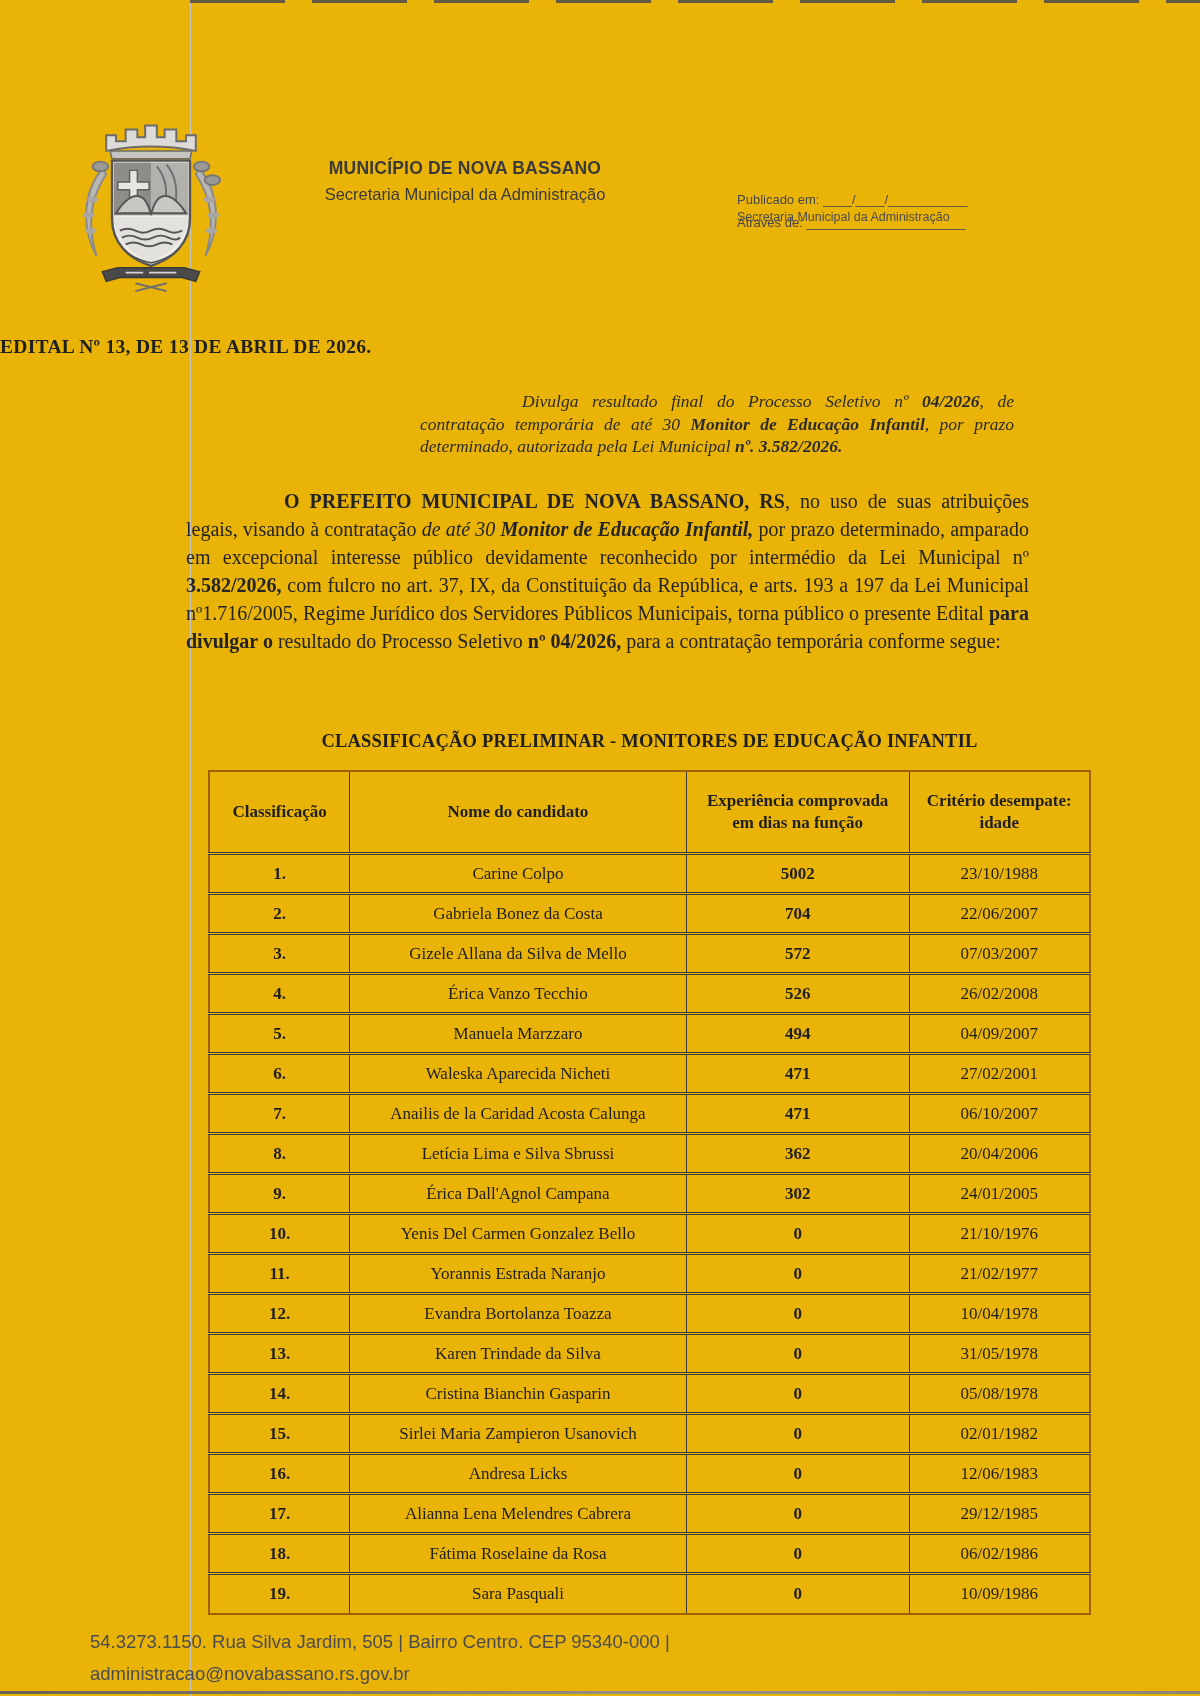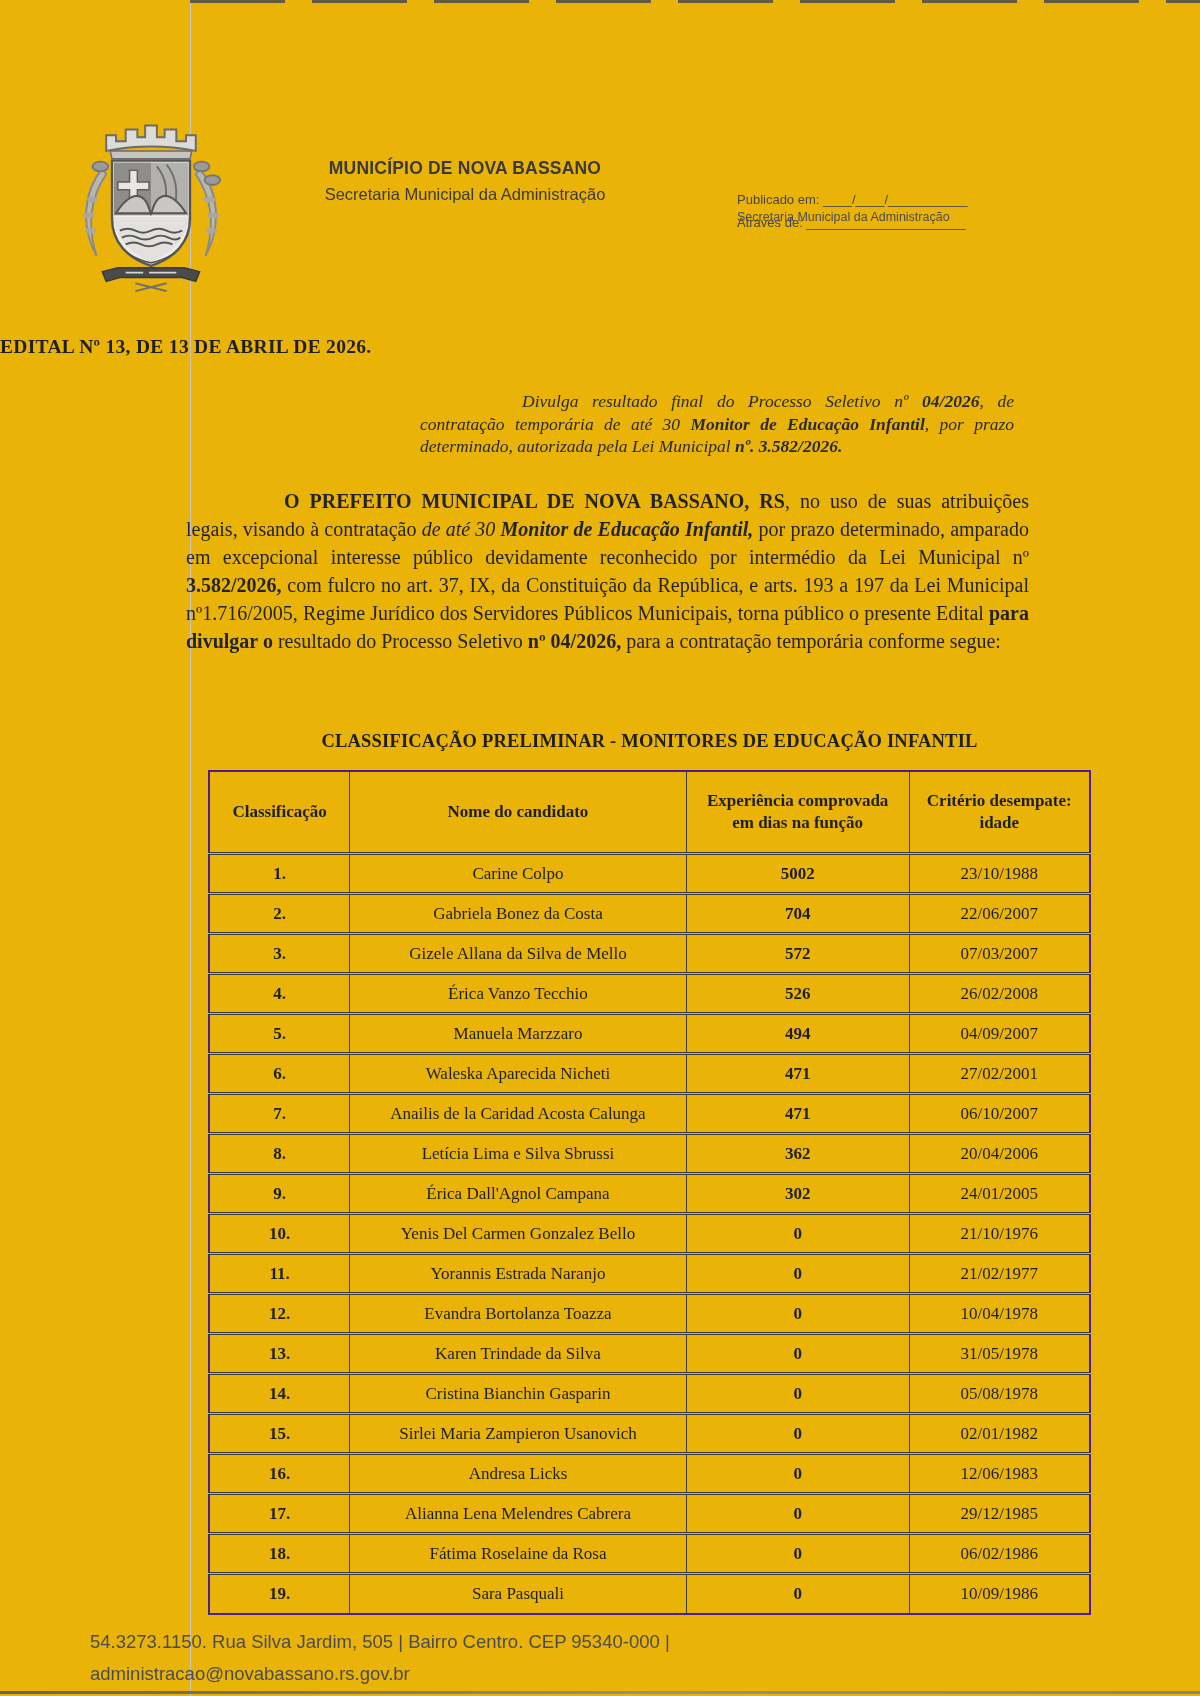--- a/index.html
+++ b/index.html
@@ -67,21 +67,21 @@
   }
   
   .table-title {
     position: absolute; left: 208px; top: 731px; width: 883px;
     text-align: center; font-size: 18.5px; font-weight: bold; color: #1f1f1f;
     letter-spacing: .2px;
   }
   table.results {
     position: absolute; left: 208px; top: 770px; width: 883px;
     border-collapse: collapse;
-    border: 2px solid #4c1d95;
+    border: 2px solid #a16207;
     font-size: 17px; color: #1f1f1f;
   }
   table.results th, table.results td {
     border: 1px solid #3c3c3c;
     text-align: center; vertical-align: middle;
     padding: 2px 4px;
   }
   table.results thead th { font-weight: bold; line-height: 22px; height: 66px; }
   table.results tbody td { border-top: 3px double #3c3c3c; height: 40px; }
   .hdr-inner-exp { width: 200px; margin: 0 auto; text-align: center; }

